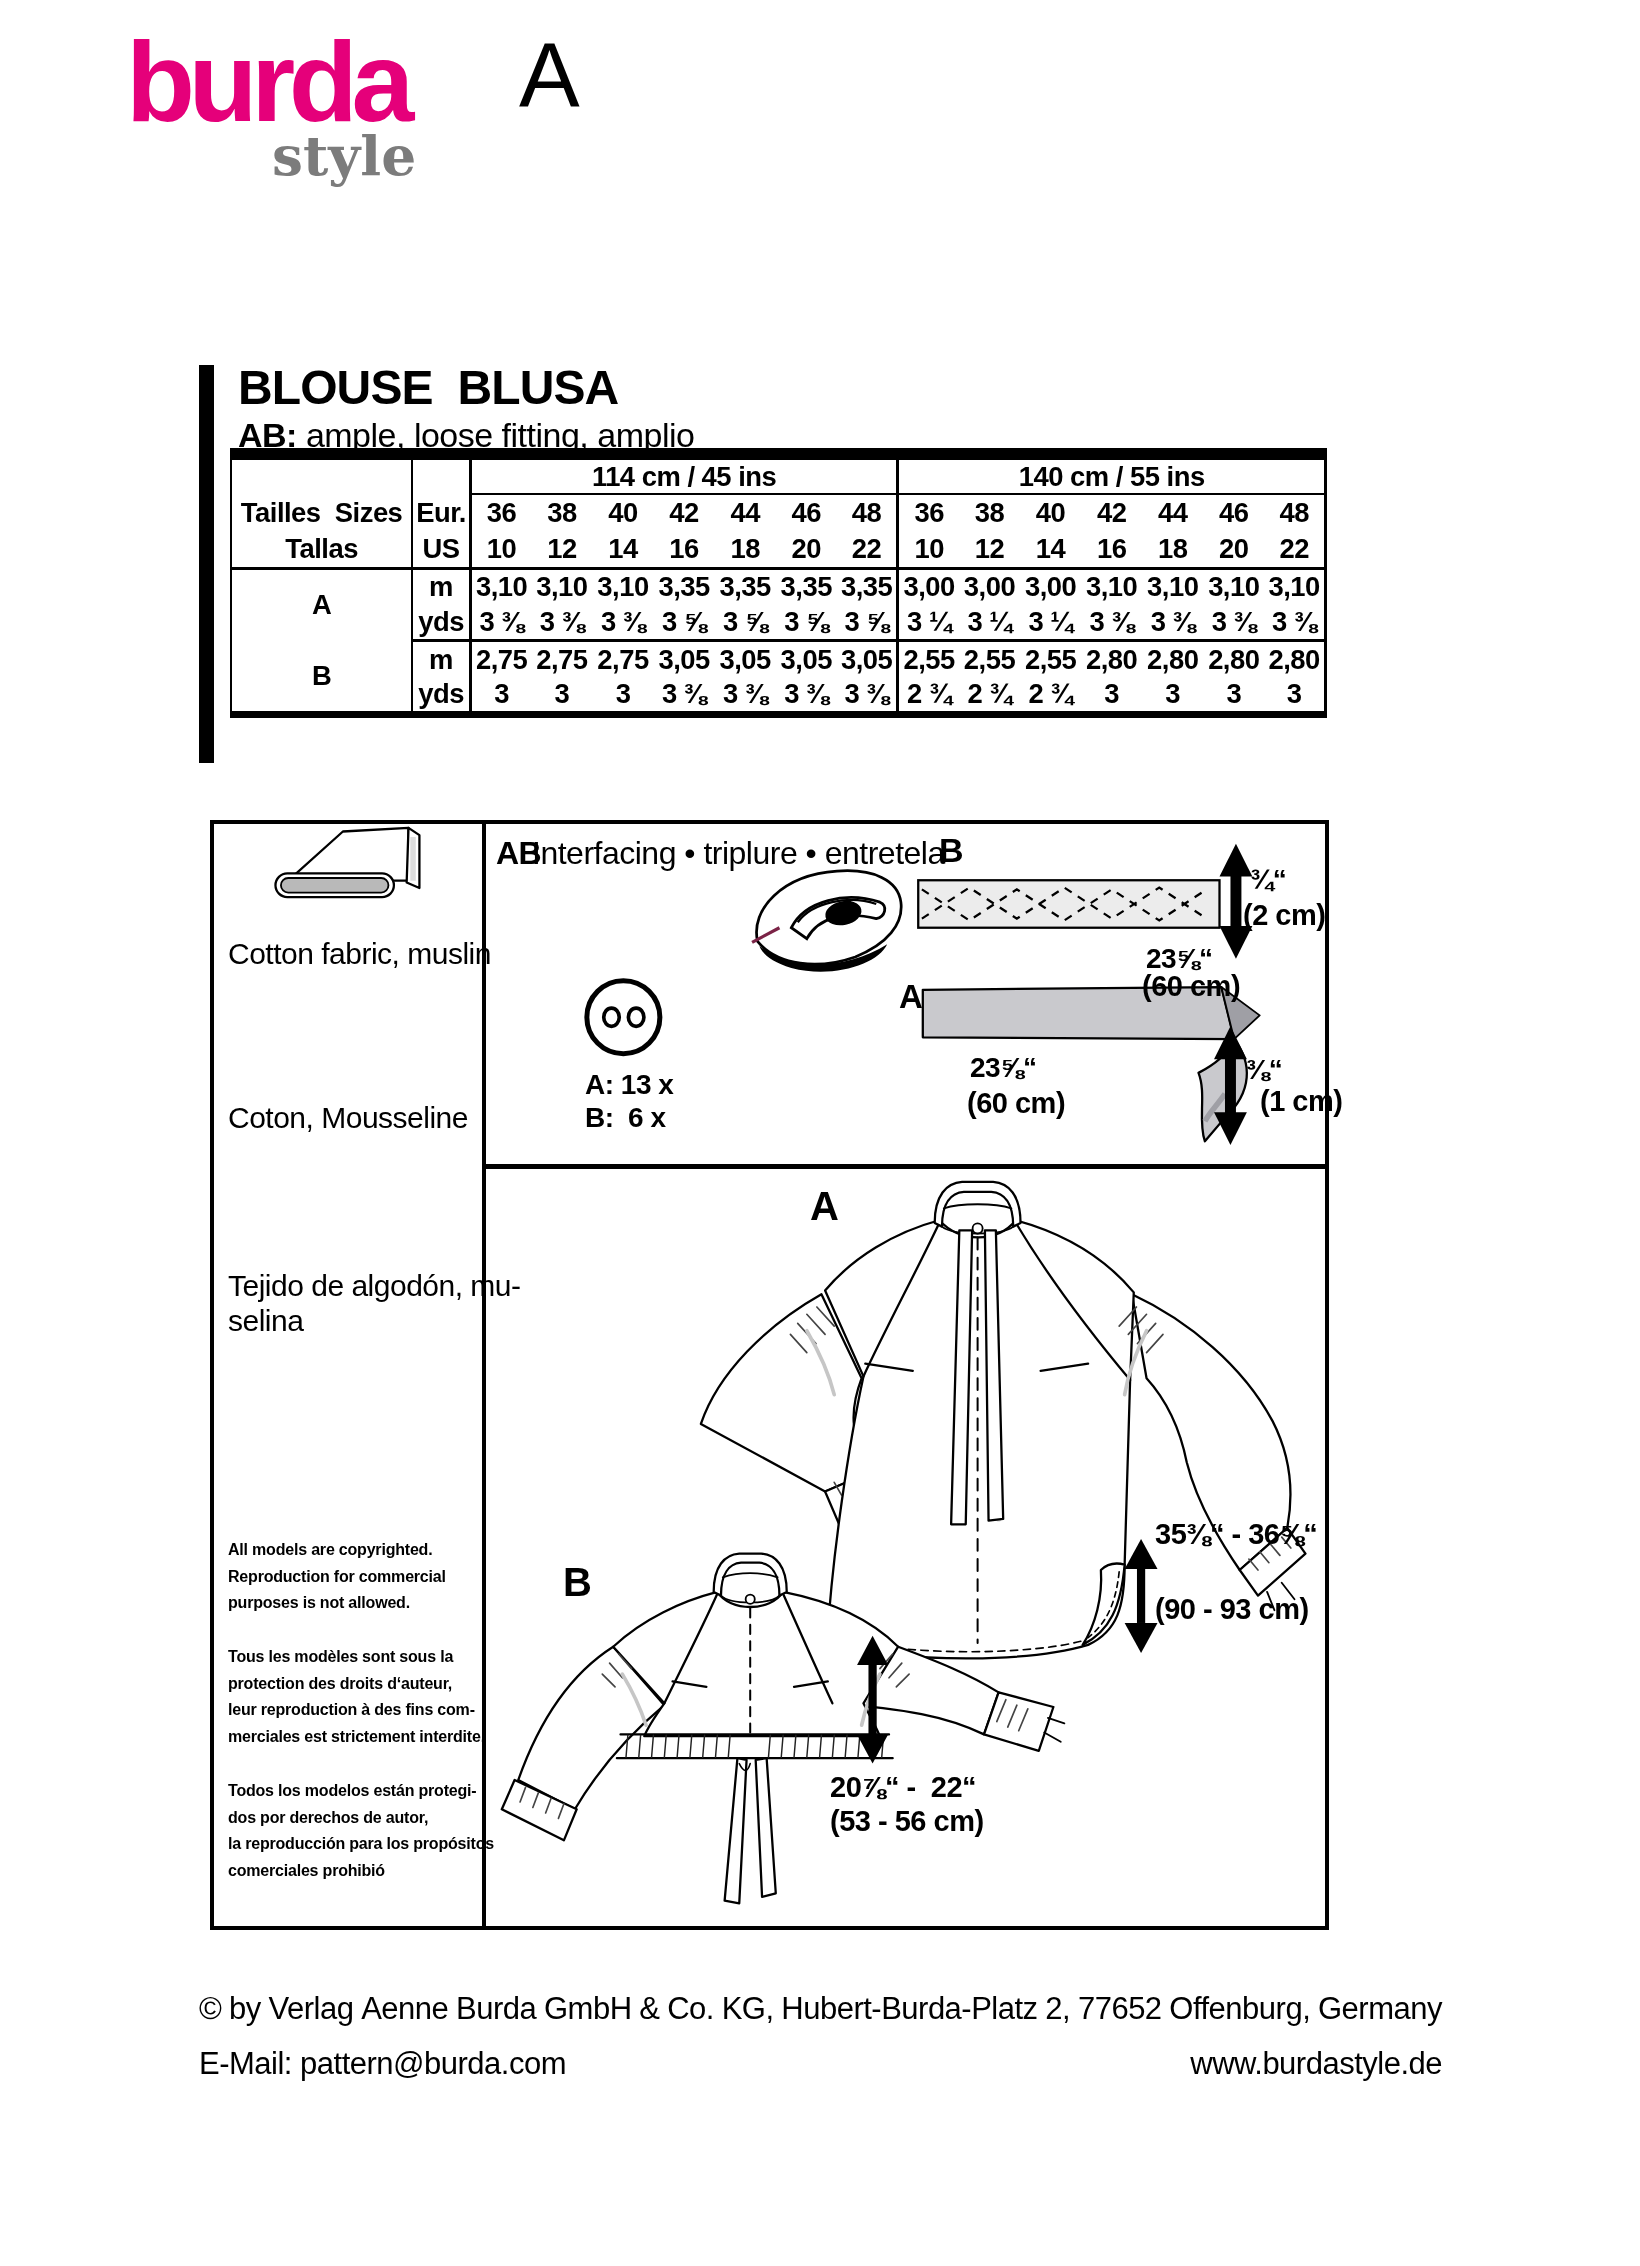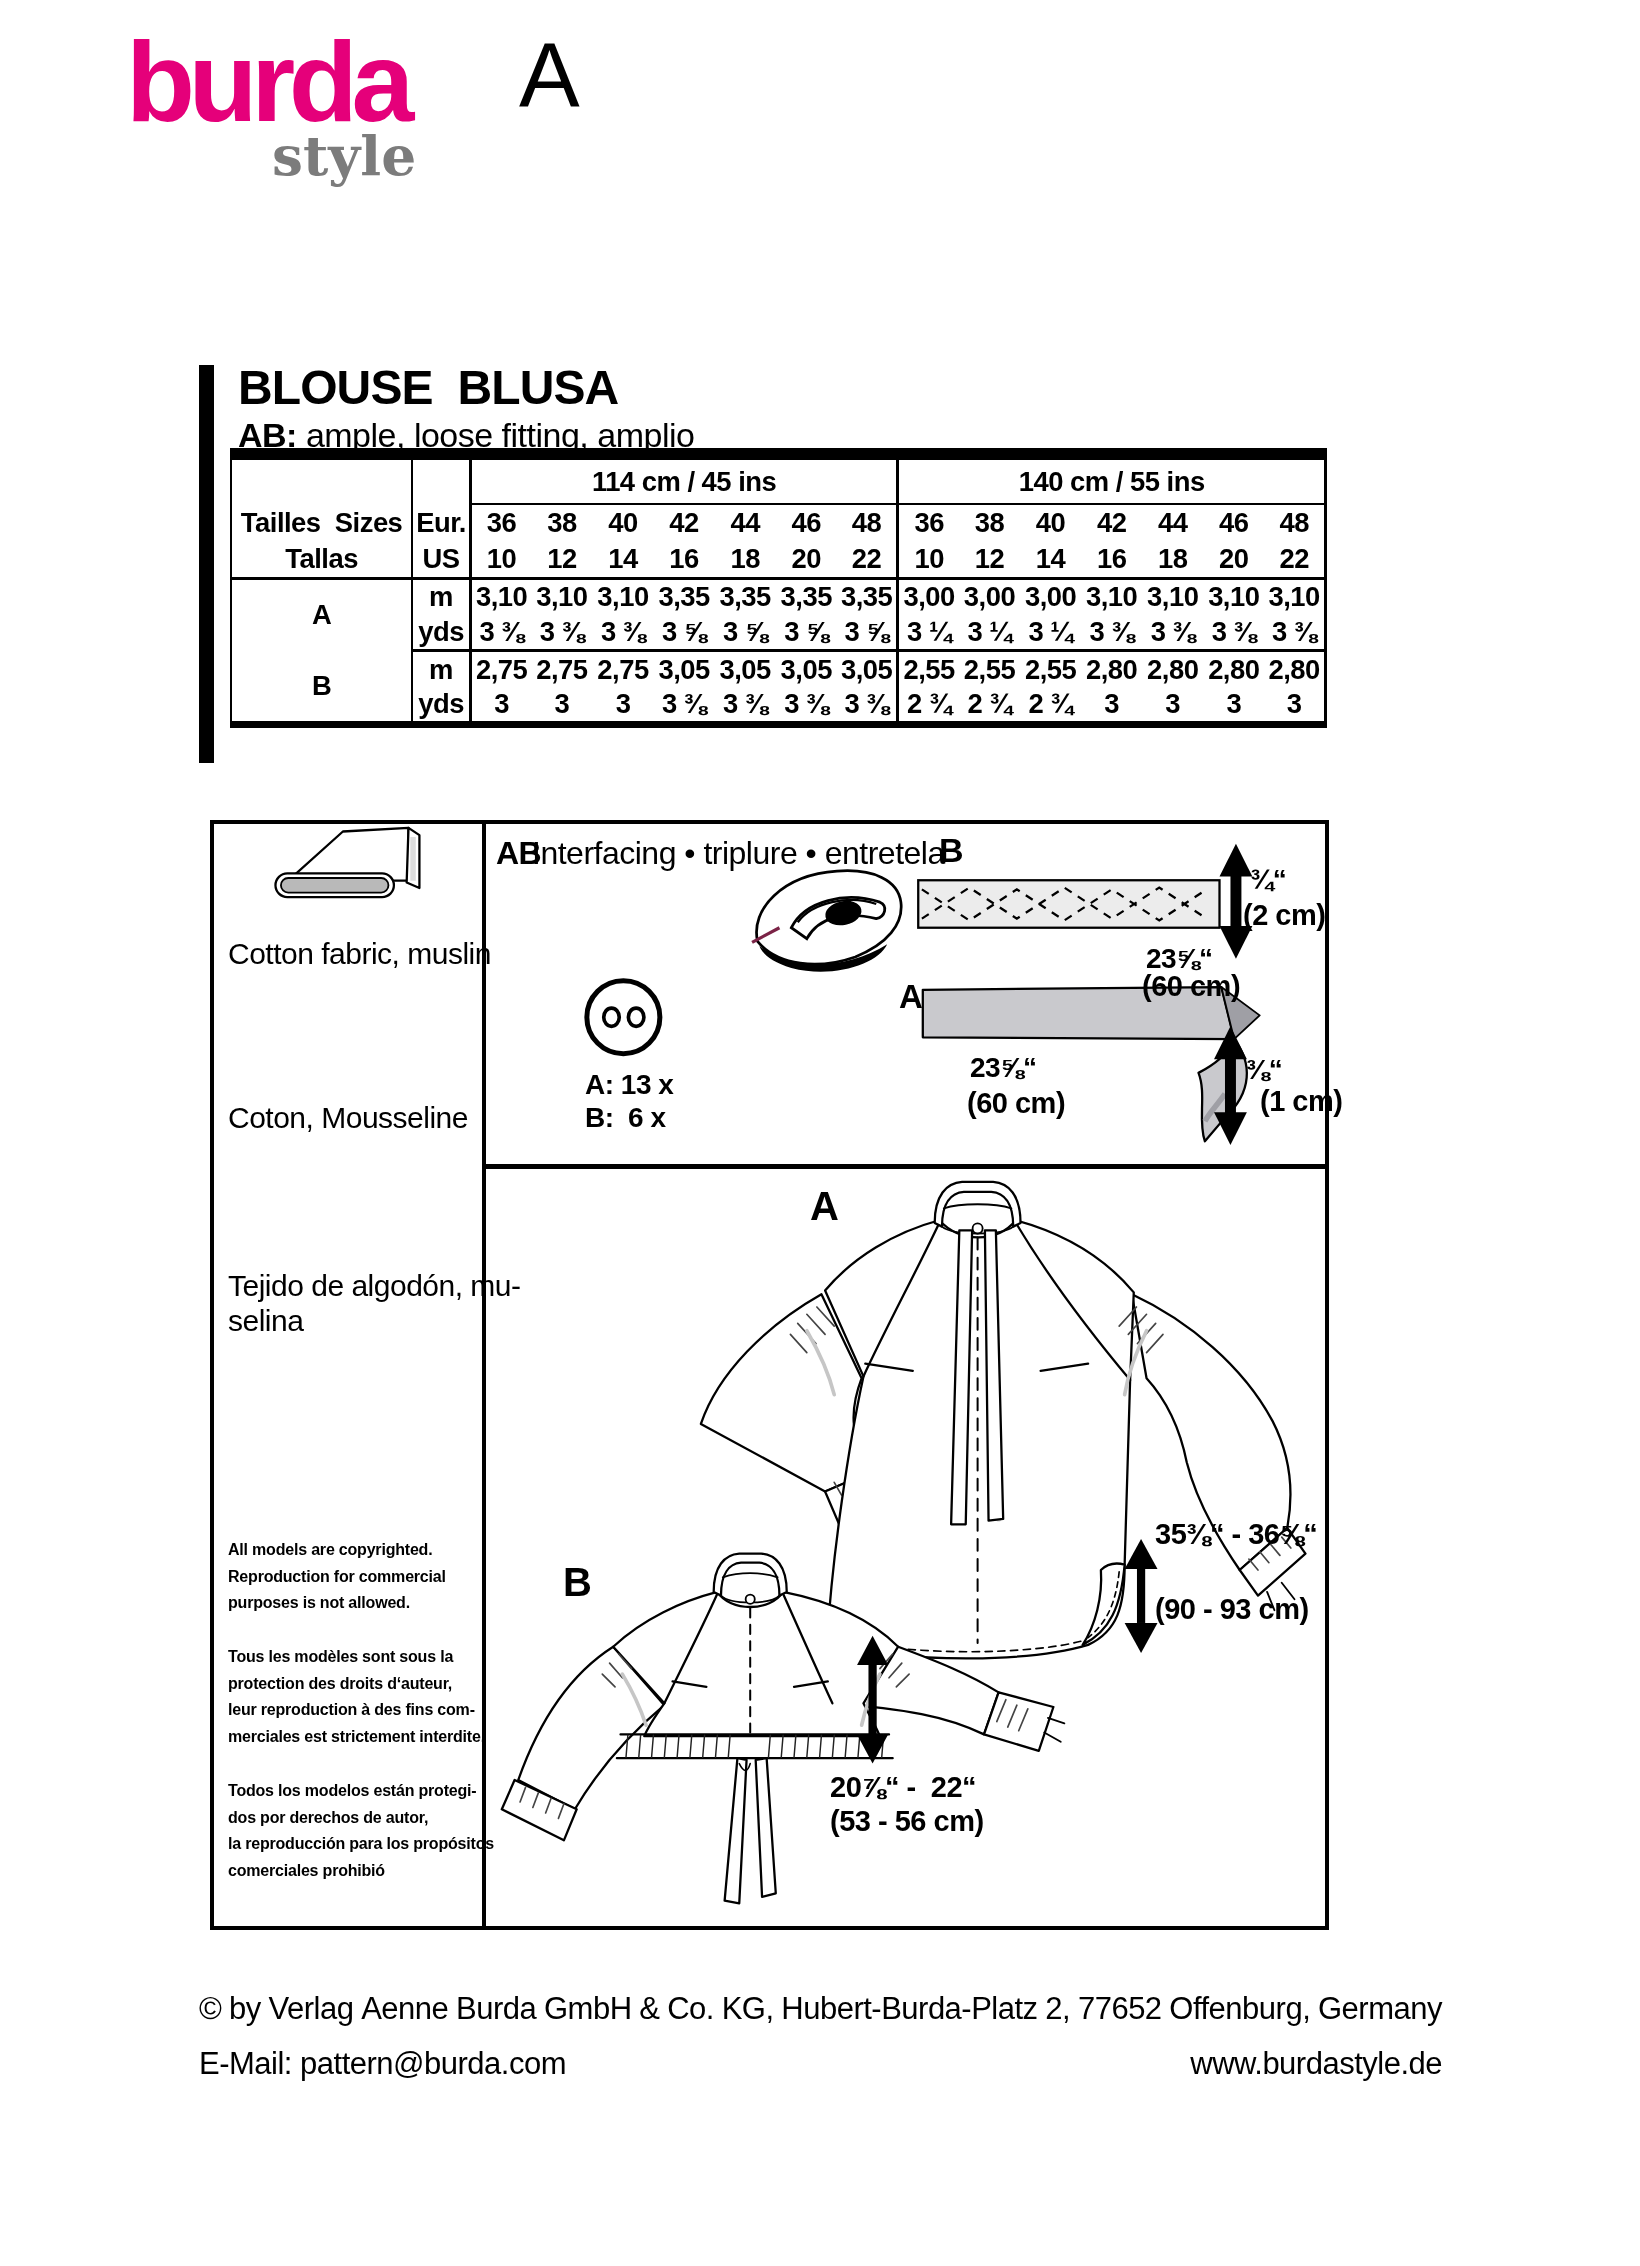--- a/index.html
+++ b/index.html
@@ -79,21 +79,21 @@
           <col style="width:61px">
         <col style="width:61px">
           <col style="width:61px">
           <col style="width:61px">
           <col style="width:61px">
           <col style="width:61px">
           <col style="width:61px">
           <col style="width:61px">
       </colgroup>
       <tbody>
-          <tr style="height:44px">
+          <tr style="height:34px">
         <td class="c-label"></td>
         <td class="c-unit"></td>
         <td colspan="7" class="ghead gd">114 cm / 45 ins</td>
         <td colspan="7" class="ghead gd">140 cm / 55 ins</td>
       </tr>
       <tr style="height:37px">
         <td class="c-label pre">Tailles  Sizes</td>
         <td class="c-unit">Eur.</td>
         <td class="gd">36</td>
         <td>38</td>

